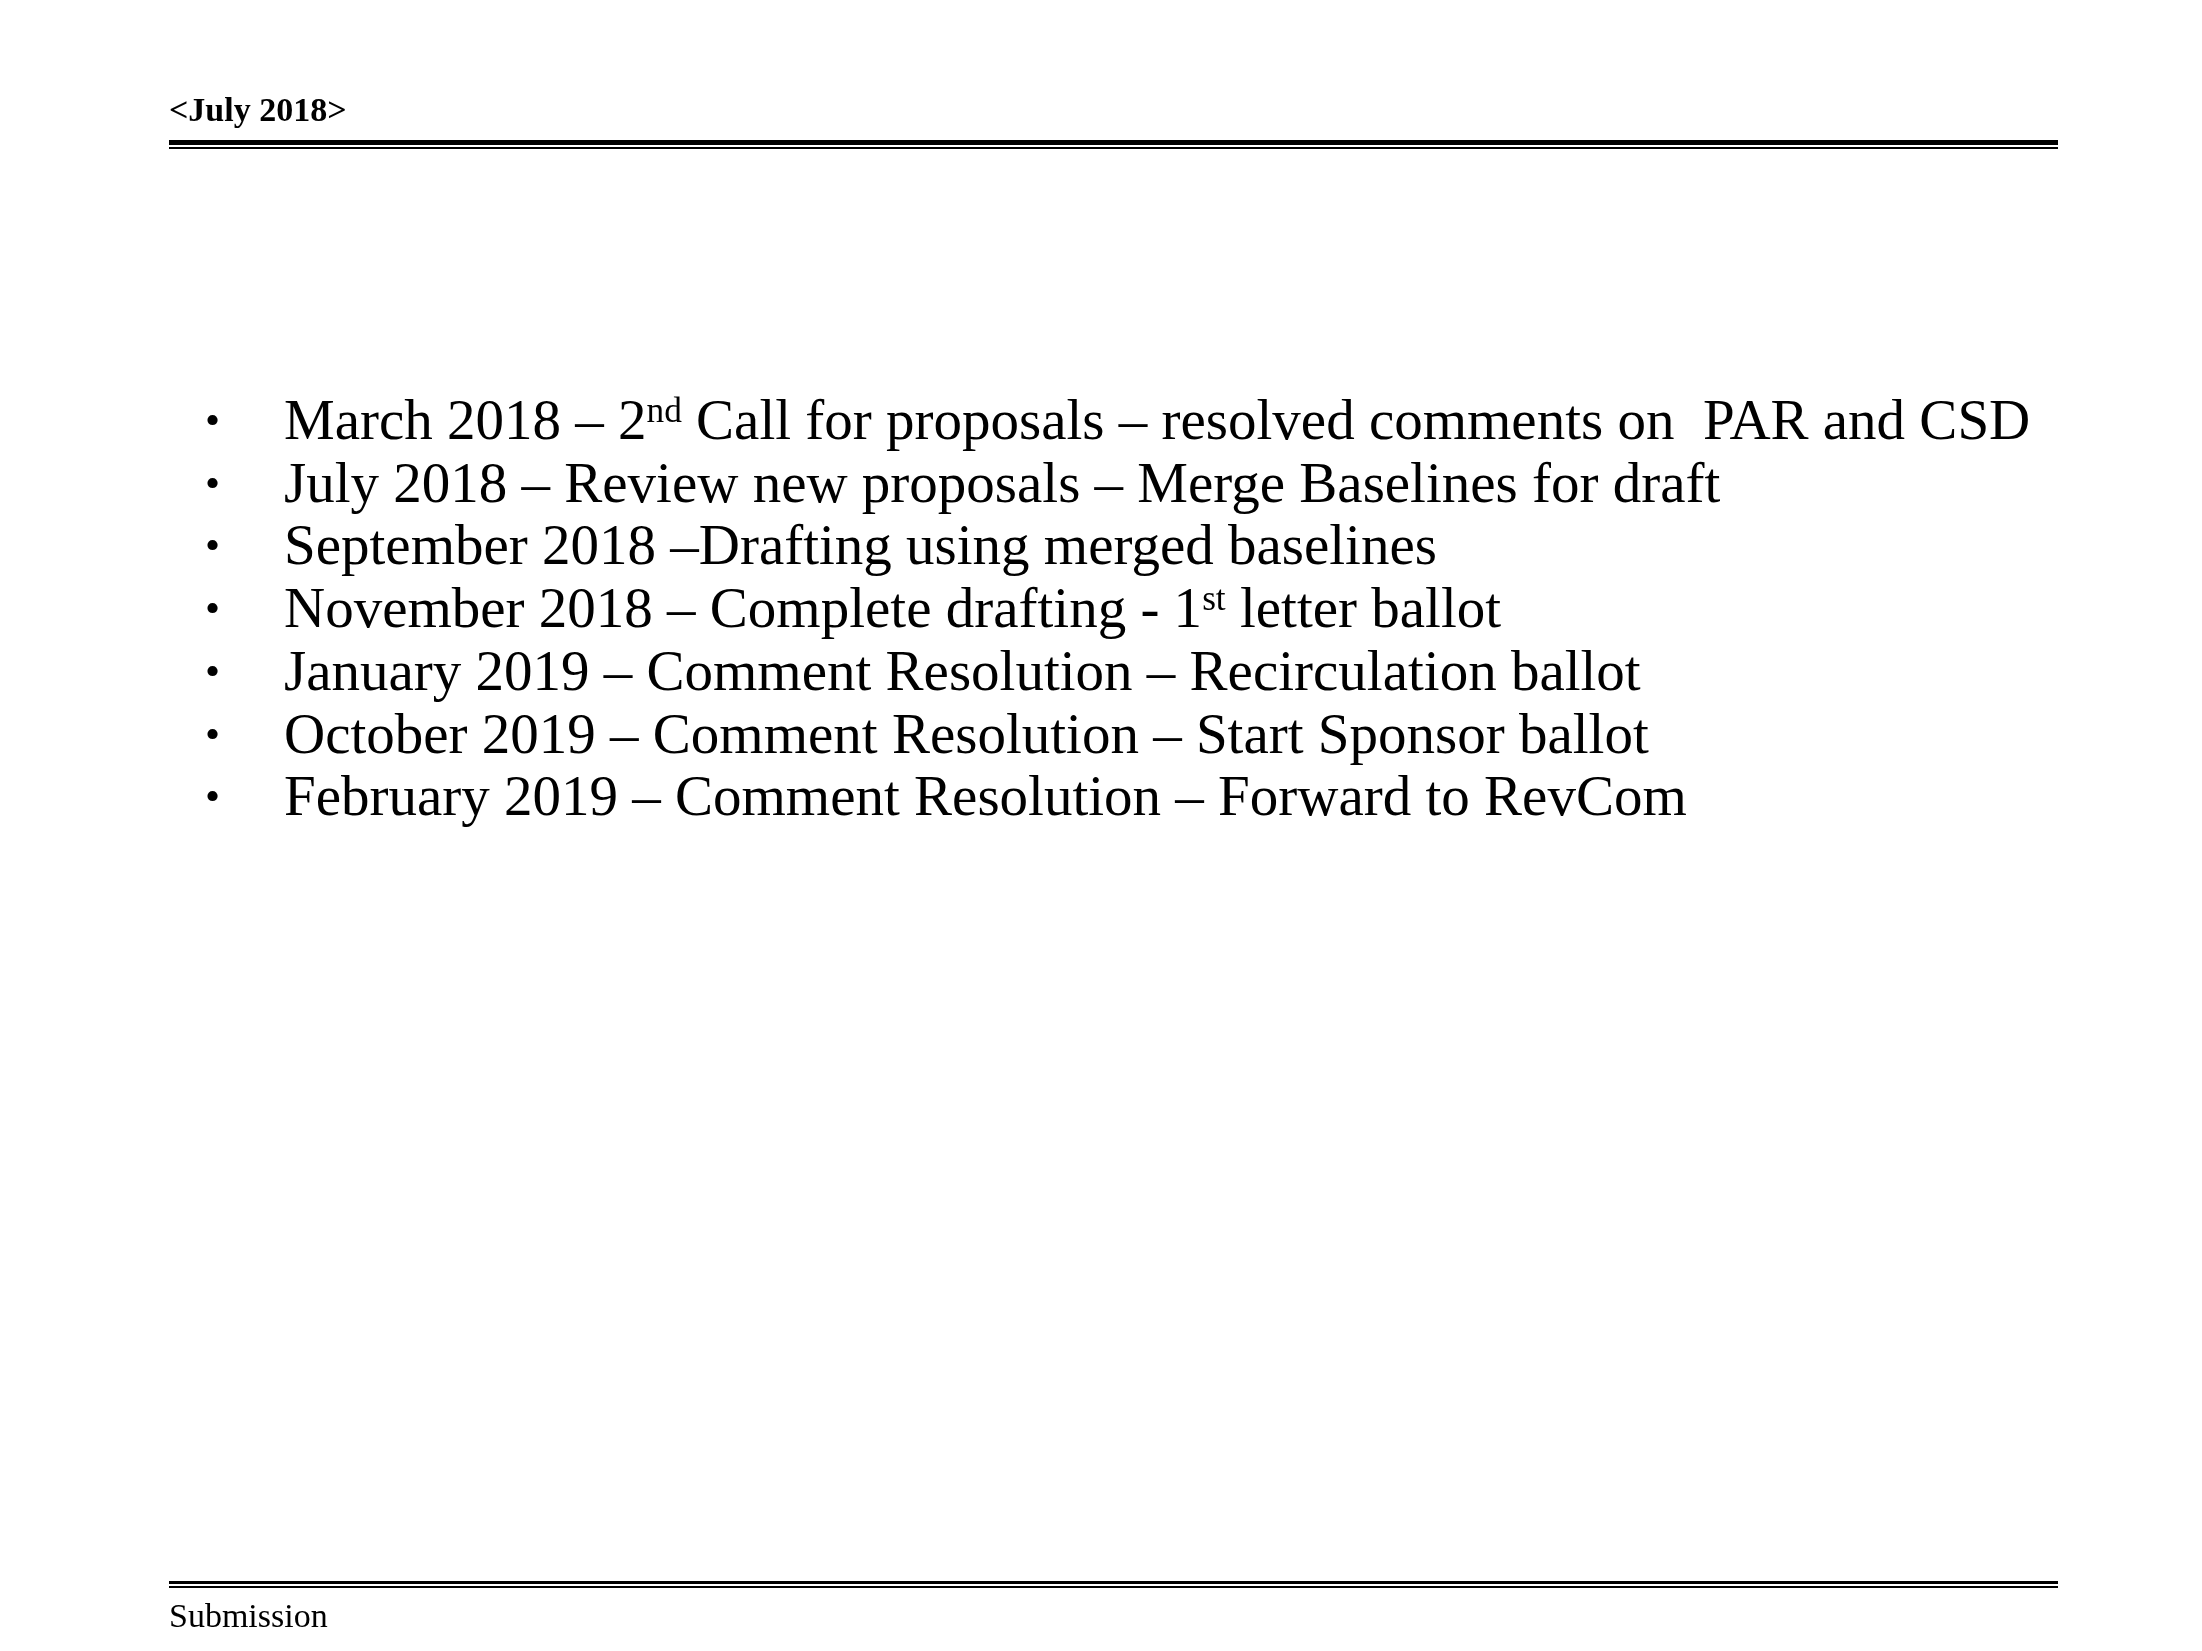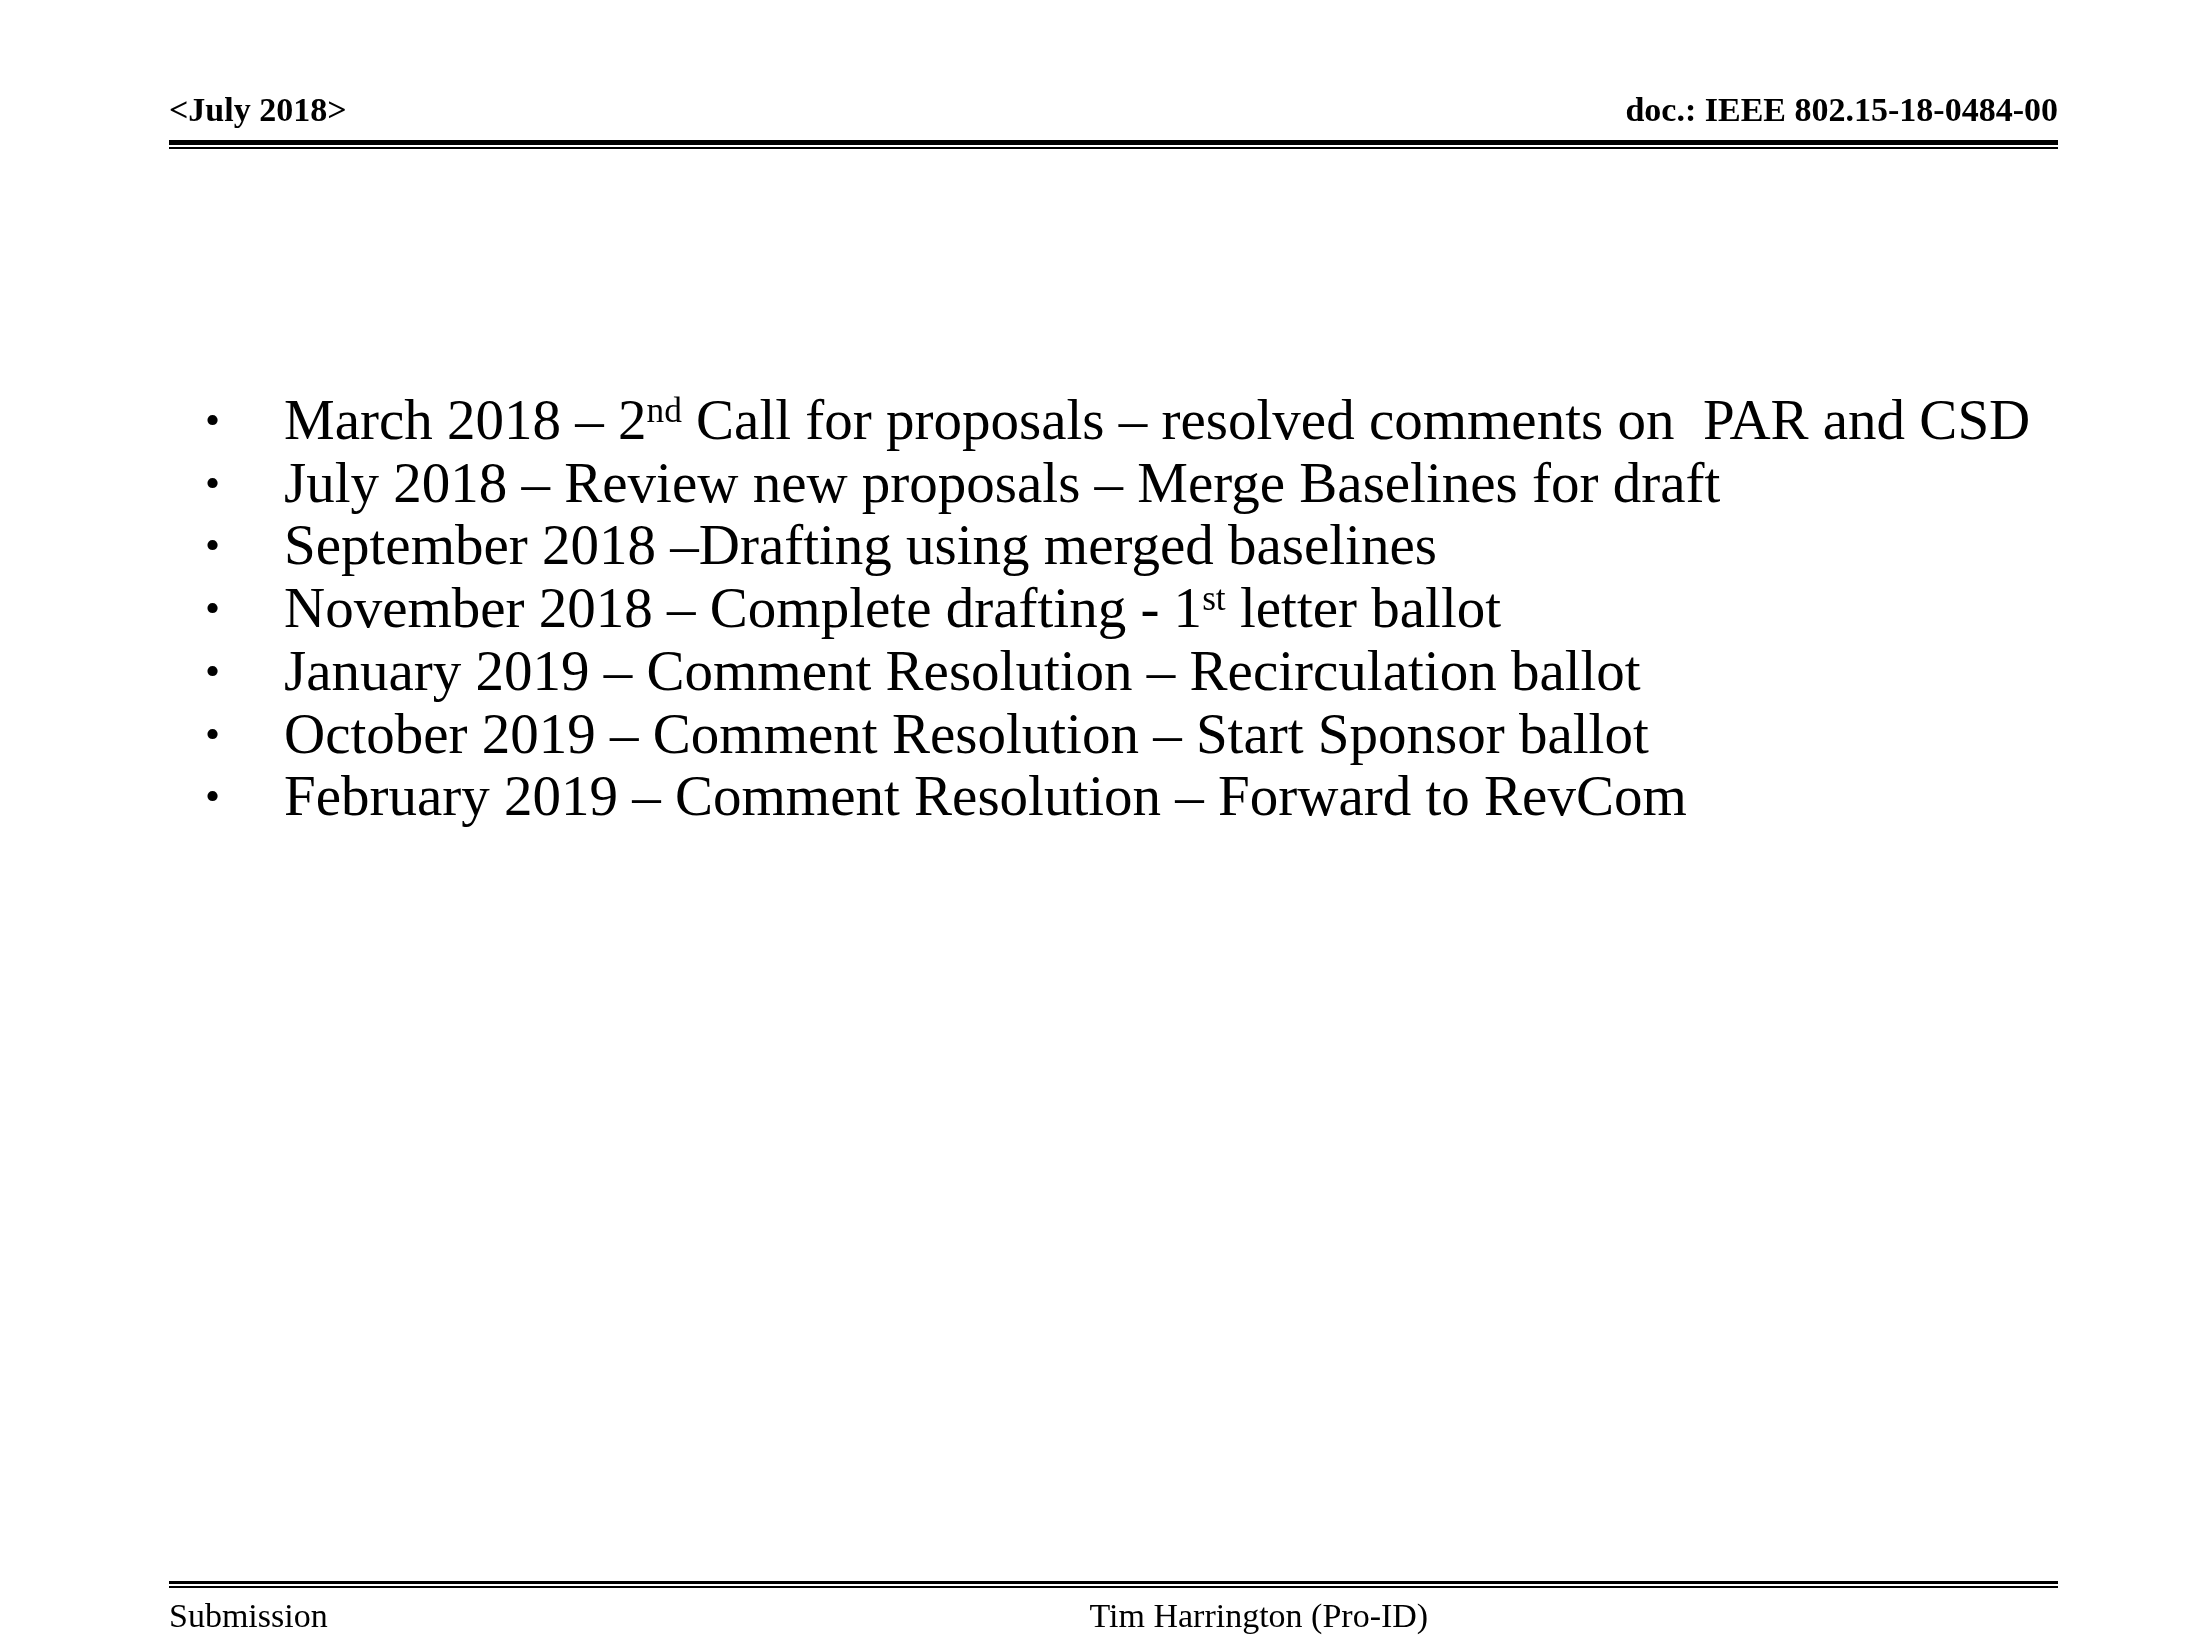--- a/index.html
+++ b/index.html
@@ -156,21 +156,20 @@
     white-space: pre;
   }
 </style>
 </head>
 <body>
 
 <div class="slide">
 
   <div class="header">
     <div class="header-left">&lt;July 2018&gt;</div>
-    <div class="header-right">doc.: IEEE 802.15-18-0484-00</div>
   </div>
   <div class="header-rule">
     <div class="header-rule-inner"></div>
   </div>
 
 
   <div class="body">
 
     <div class="bullet-row">
       <div class="bullet-marker">•</div>
@@ -208,17 +207,16 @@
     </div>
 
   </div>
 
   <div class="footer-rule">
     <div class="line-thick"></div>
     <div class="line-thin"></div>
   </div>
   <div class="footer">
     <div class="footer-left">Submission</div>
-    <div class="footer-right">Tim Harrington (Pro-ID)</div>
   </div>
 
 </div>
 
 
 </body></html>

